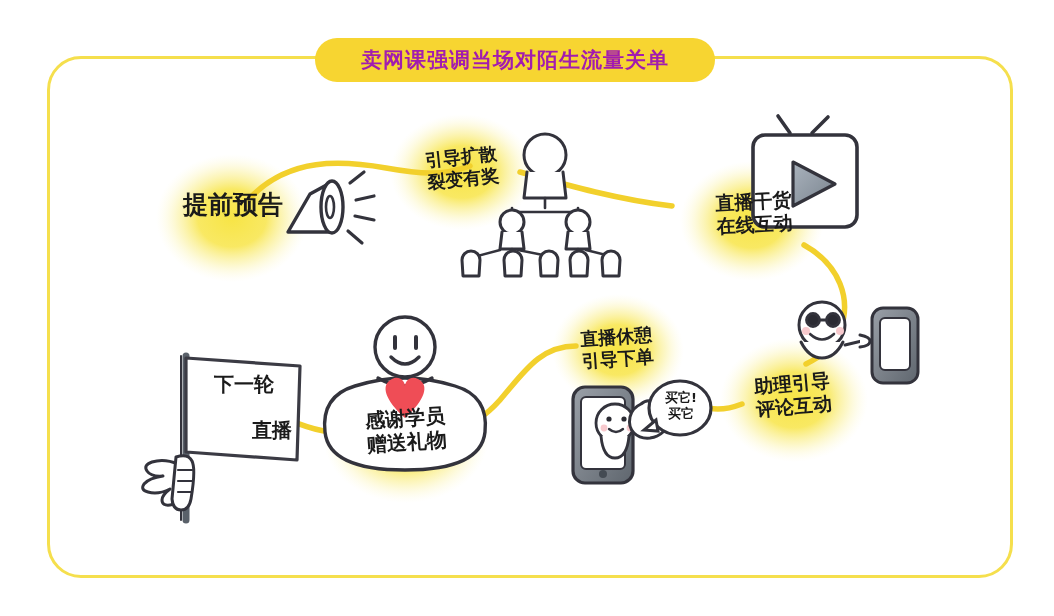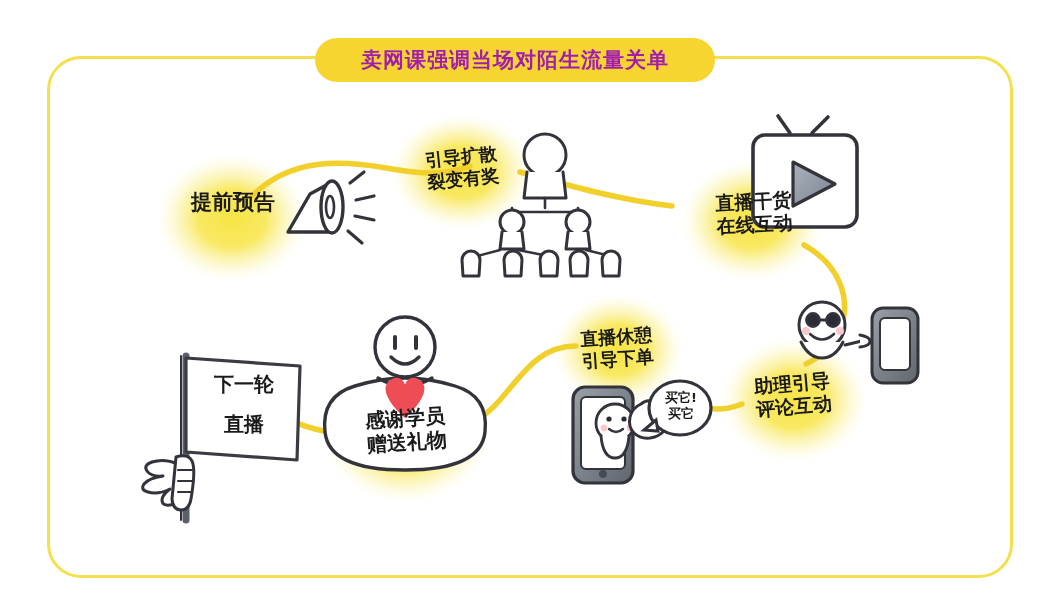--- a/index.html
+++ b/index.html
@@ -206,21 +206,21 @@
         <g stroke-width="2.2">
           <line x1="178" y1="470" x2="192" y2="470"></line>
           <line x1="178" y1="481" x2="192" y2="481"></line>
           <line x1="178" y1="492" x2="192" y2="492"></line>
         </g>
       </g>
     </g>
 
   </svg>
 
-  <div class="hand-label" style="left:168px;top:190px;width:130px;font-size:21px;text-align:center;">
+  <div class="hand-label" style="left:168px;top:190px;width:130px;font-size:25px;text-align:center;">
     <span class="ln">提前预告</span>
   </div>
 
   <div class="hand-label" style="left:400px;top:146px;width:124px;font-size:18px;transform:rotate(-6deg);">
     <span class="ln">引导扩散</span>
     <span class="ln">裂变有奖</span>
   </div>
 
   <div class="hand-label" style="left:692px;top:190px;width:124px;font-size:19px;transform:rotate(-3deg);">
     <span class="ln">直播干货</span>
@@ -237,21 +237,21 @@
     <span class="ln">引导下单</span>
   </div>
 
   <div class="hand-label" style="left:342px;top:406px;width:128px;font-size:20px;transform:rotate(-4deg);">
     <span class="ln">感谢学员</span>
     <span class="ln">赠送礼物</span>
   </div>
 
   <div class="hand-label" style="left:196px;top:372px;width:96px;font-size:20px;">
     <span class="ln">下一轮</span>
-    <span class="ln" style="margin-top:16px;">直播</span>
+    <span class="ln" style="margin-top:22px;text-align:right;">直播</span>
   </div>
 
   <div class="hand-label" style="left:657px;top:390px;width:48px;font-size:13px;line-height:1.25;">
     <span class="ln">买它!</span>
     <span class="ln">买它</span>
   </div>
 
 </div>
 
 </body></html>

